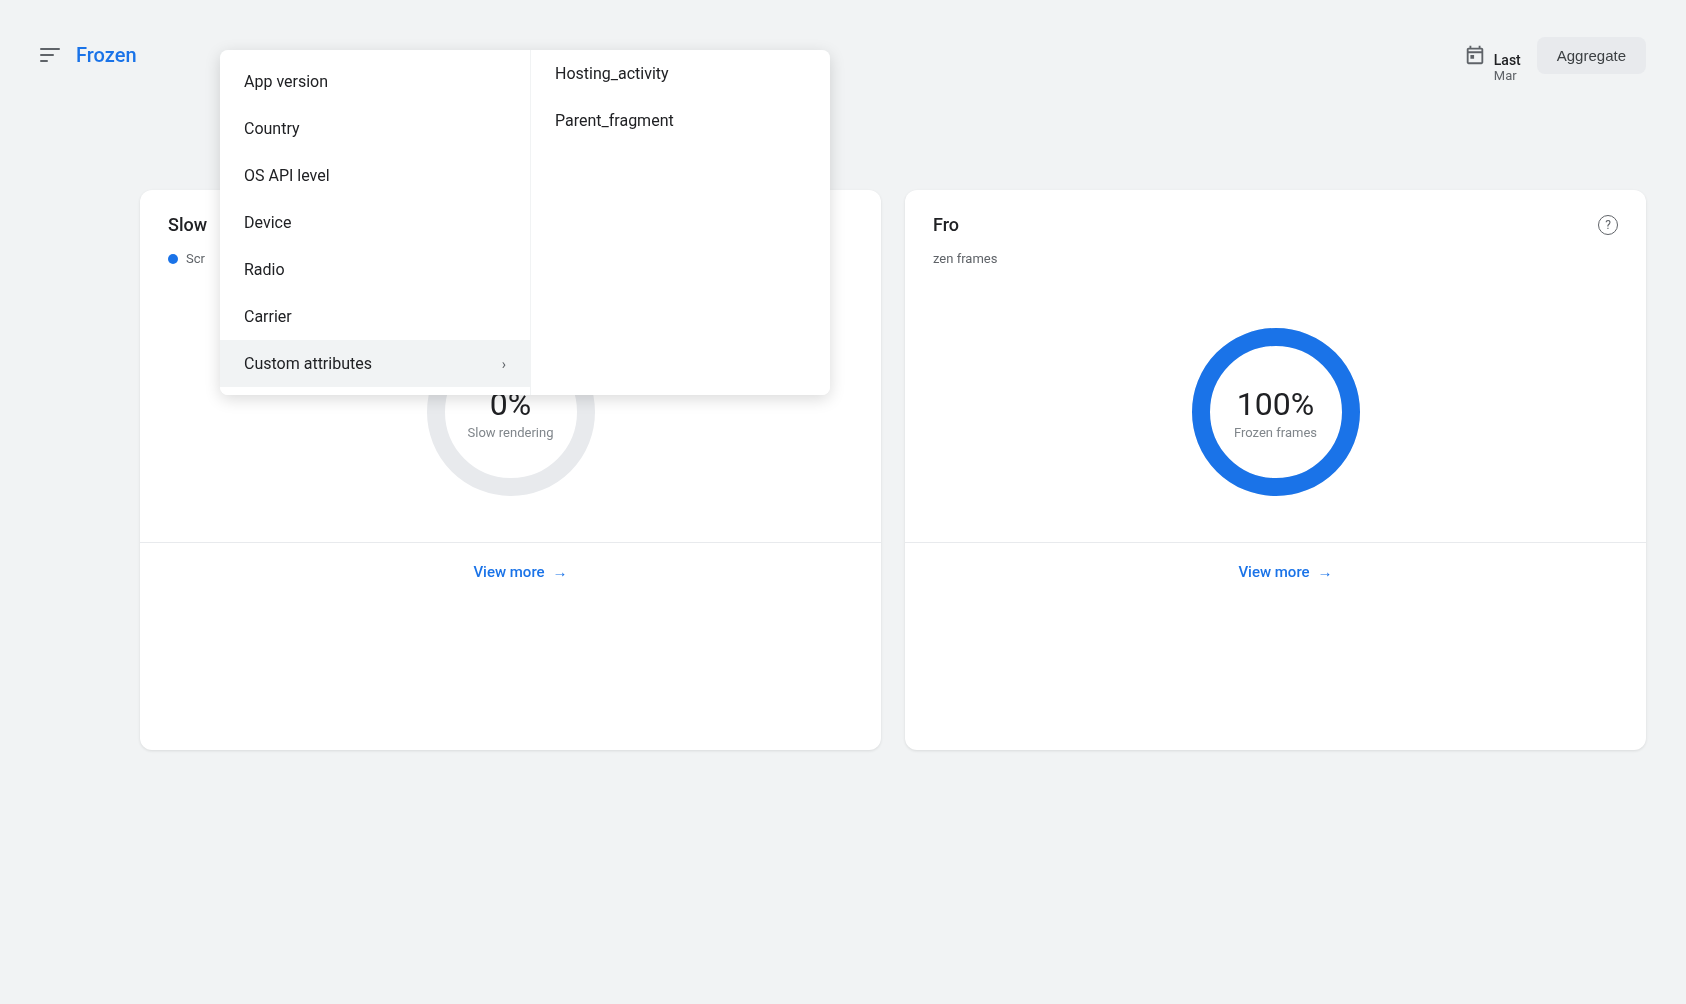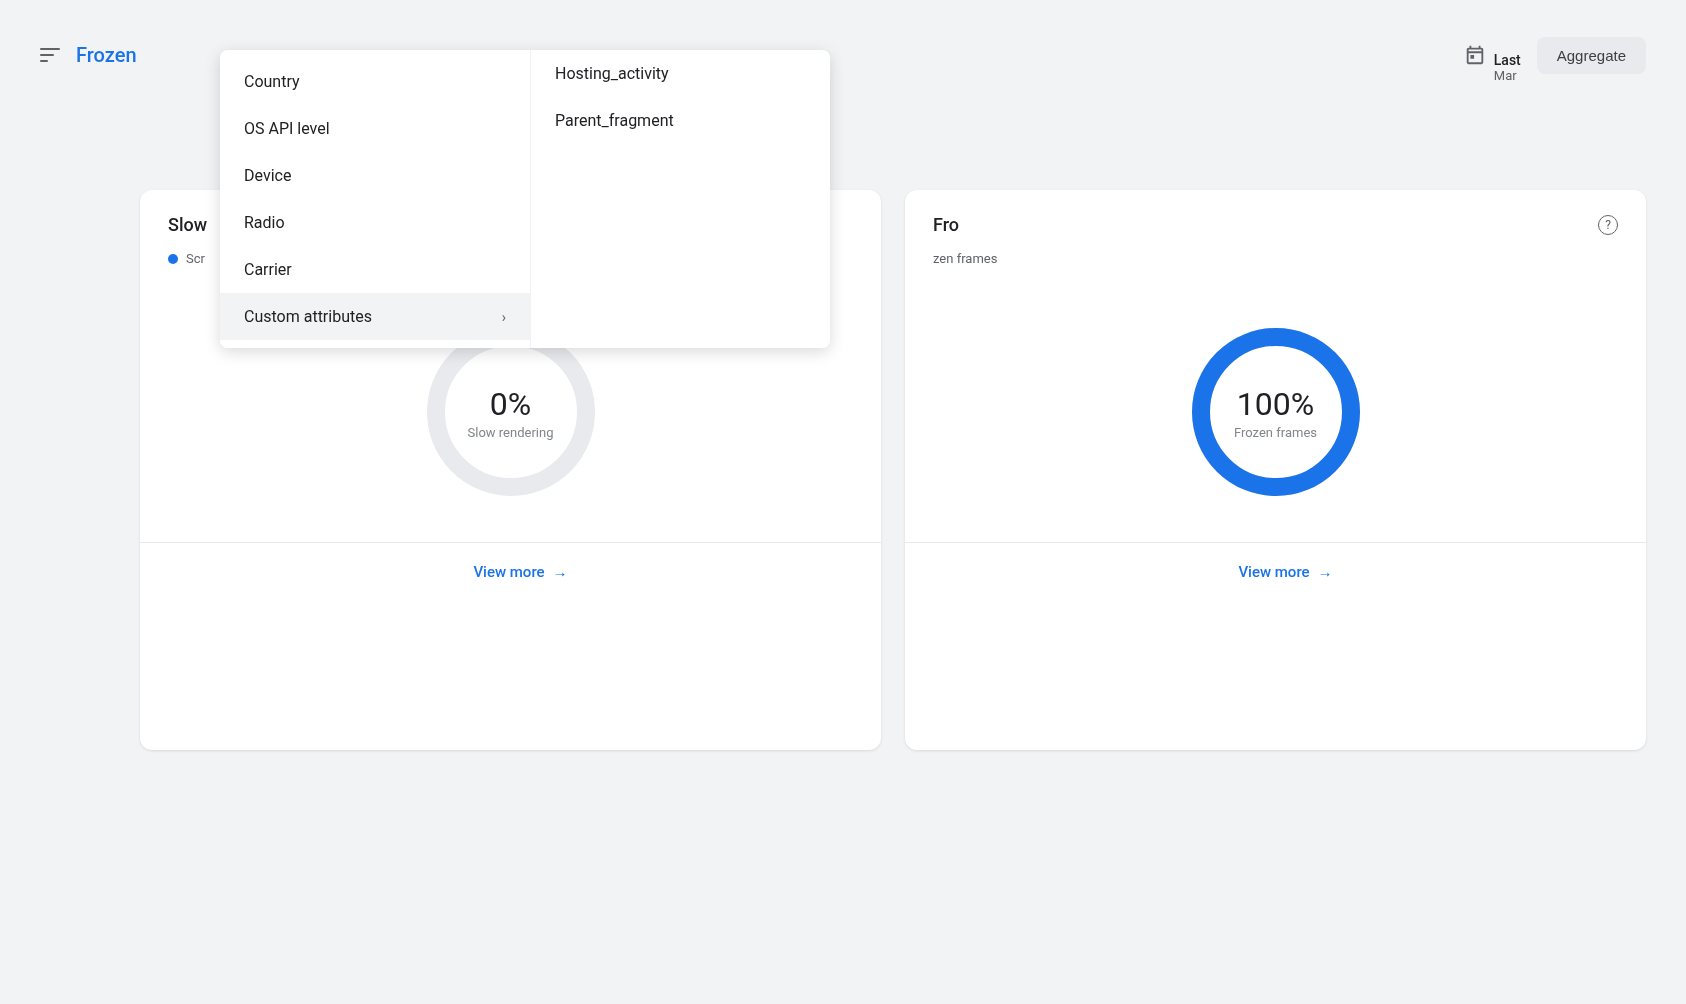--- a/index.html
+++ b/index.html
@@ -330,20 +330,23 @@
         <span>→</span>
       </a>
     </div>
   </div>
 </div>
 
 <div class="dropdown-overlay">
 
   <div class="dropdown-primary">
     <div class="menu-item">
+      <span>App version</span>
+    </div>
+    <div class="menu-item">
       <span>Country</span>
     </div>
     <div class="menu-item">
       <span>OS API level</span>
     </div>
     <div class="menu-item">
       <span>Device</span>
     </div>
     <div class="menu-item">
       <span>Radio</span>

